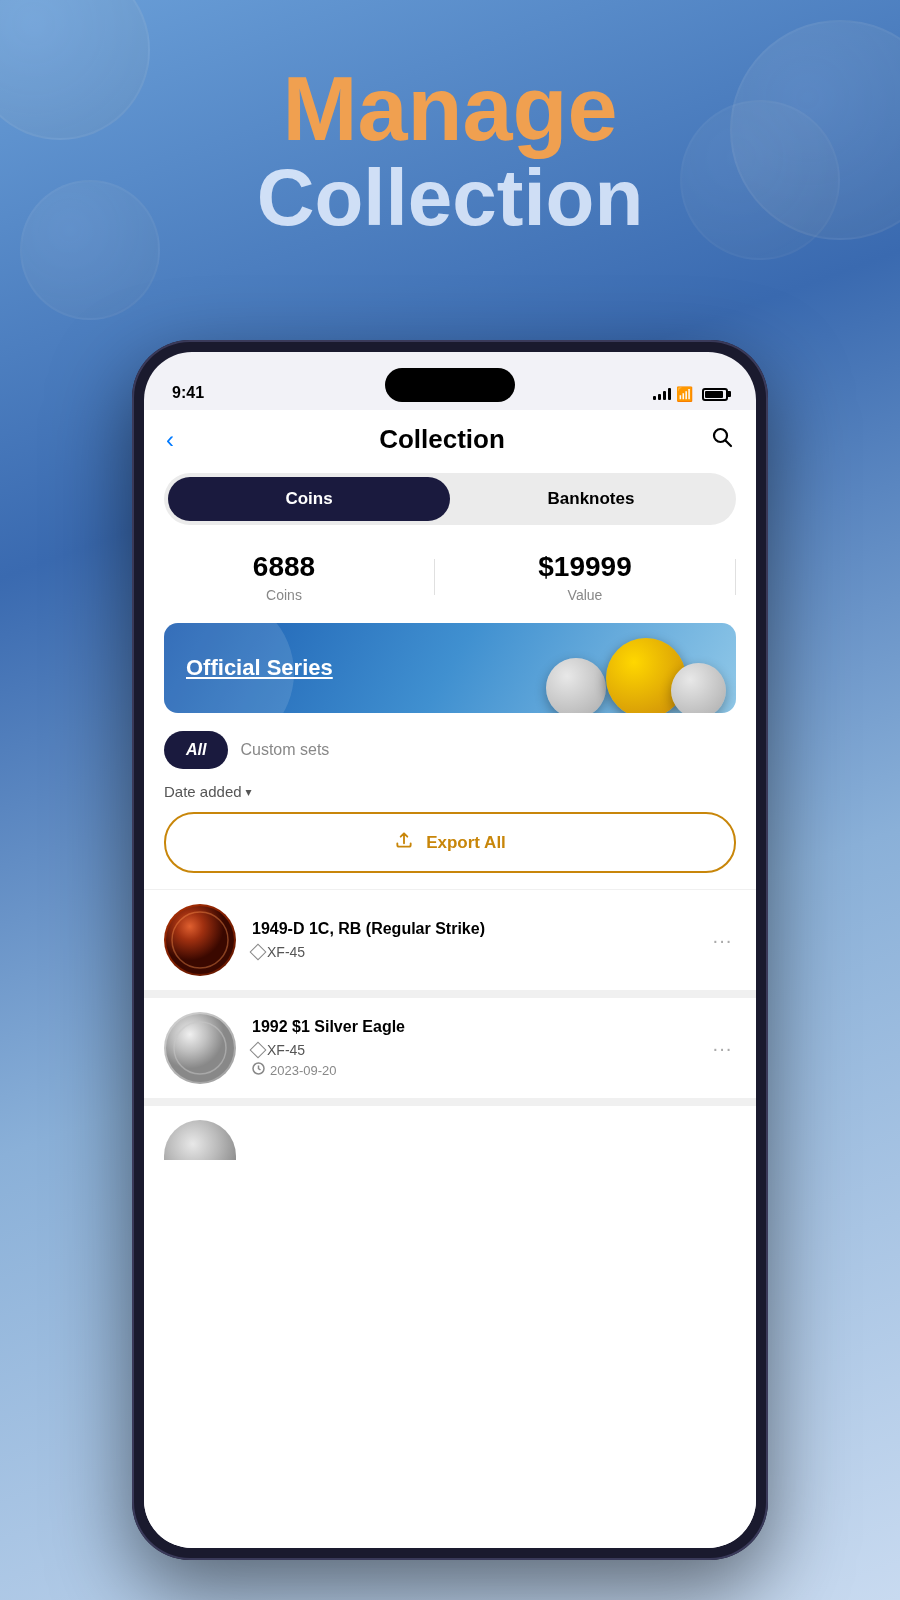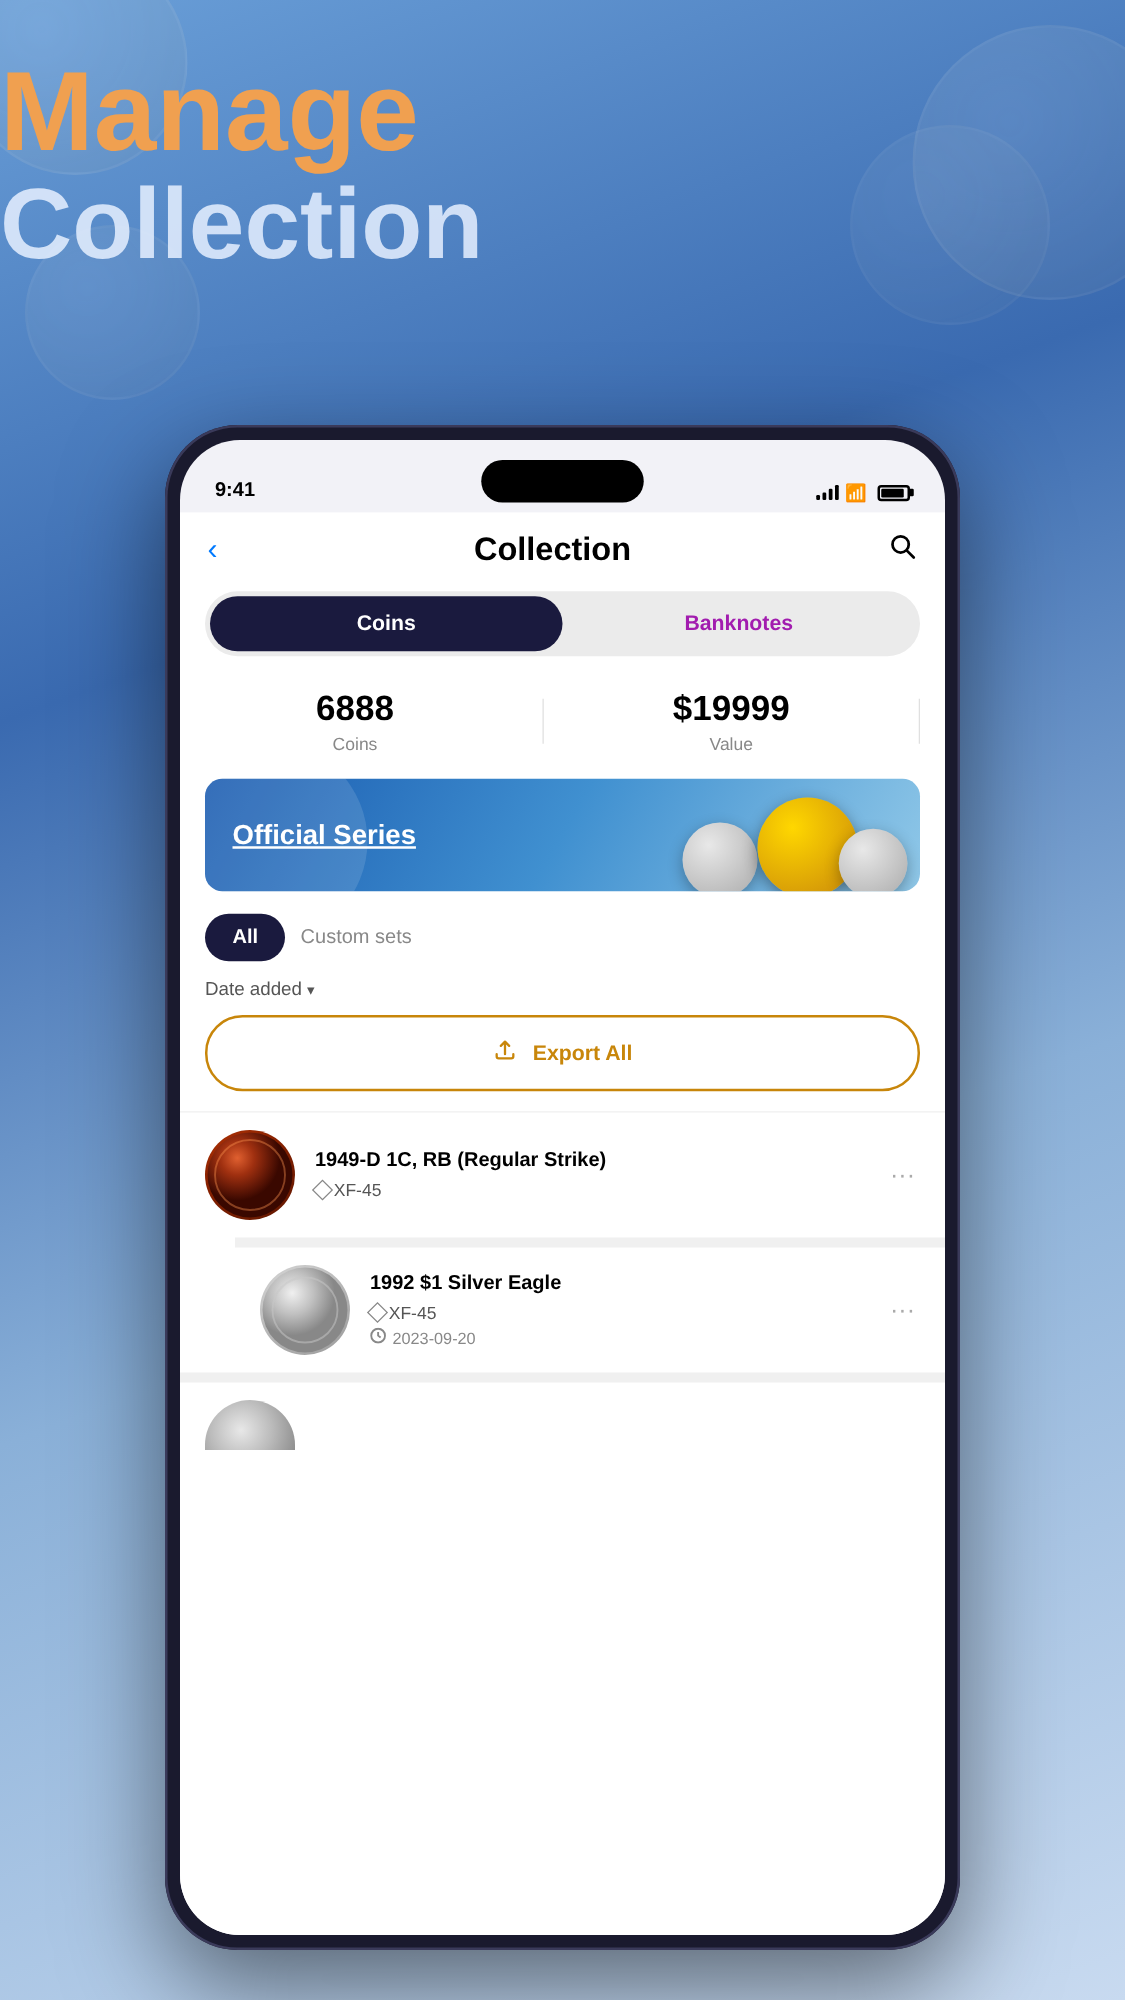--- a/index.html
+++ b/index.html
@@ -22,22 +22,23 @@
     .bg-coin {
       position: absolute;
       border-radius: 50%;
       background: radial-gradient(circle at 35% 35%, rgba(255,255,255,0.3), rgba(180,160,100,0.2));
       border: 2px solid rgba(255,255,255,0.15);
     }
 
     
     .hero-text {
       position: absolute;
-      top: 45px;
+      top: 64px;
       left: 0; right: 0;
+      text-align: center;
       z-index: 2;
     }
     .hero-manage {
       font-size: 90px;
       font-weight: 800;
       color: #f0a050;
       line-height: 1;
     }
     .hero-collection {
       font-size: 80px;
@@ -194,21 +195,21 @@
       border-radius: 26px;
       font-size: 17px;
       font-weight: 600;
       cursor: pointer;
     }
     .segment-btn.active {
       background: #1a1a3e;
       color: #fff;
     }
     .segment-btn.inactive {
-      color: #a21caf;
+      color: #000000;
     }
 
     
     .stats-row {
       display: flex;
       justify-content: space-around;
       padding: 10px 20px 20px;
       background: #fff;
       gap: 30px;
     }
@@ -294,20 +295,21 @@
       padding: 0 20px 14px;
     }
     .filter-btn-all {
       background: #1a1a3e;
       color: #fff;
       border-radius: 22px;
       padding: 10px 22px;
       font-size: 16px;
       font-weight: 600;
       cursor: pointer;
+      font-style: italic;
     }
     .filter-btn-custom {
       color: #888;
       font-size: 16px;
       cursor: pointer;
     }
 
     
     .sort-row {
       display: flex;
@@ -531,21 +533,21 @@
           <div class="coin-info">
             <div class="coin-name">1949-D 1C, RB (Regular Strike)</div>
             <div class="coin-grade">
               <span style="display:inline-block;width:12px;height:12px;border:1.5px solid #888;transform:rotate(45deg);"></span>
               <span>XF-45</span>
             </div>
           </div>
           <div class="coin-menu">···</div>
         </div>
 
-        <div class="coin-item" style="border-top: 8px solid #f0f0f0; margin-left: 44px;">
+        <div class="coin-item" style="border-top: 8px solid #f0f0f0;">
           <div class="coin-image">
             <div class="coin-img-inner-2">
               <svg width="72" height="72" viewBox="0 0 72 72" style="position:absolute;top:0;left:0;">
                 <circle cx="36" cy="36" r="34" fill="url(#silverGrad)"></circle>
                 <circle cx="36" cy="36" r="26" fill="none" stroke="rgba(200,200,200,0.5)" stroke-width="1.5"></circle>
                 <defs>
                   <radialGradient id="silverGrad" cx="35%" cy="30%">
                     <stop offset="0%" stop-color="#f0f0f0"></stop>
                     <stop offset="50%" stop-color="#c0c0c0"></stop>
                     <stop offset="100%" stop-color="#888"></stop>

